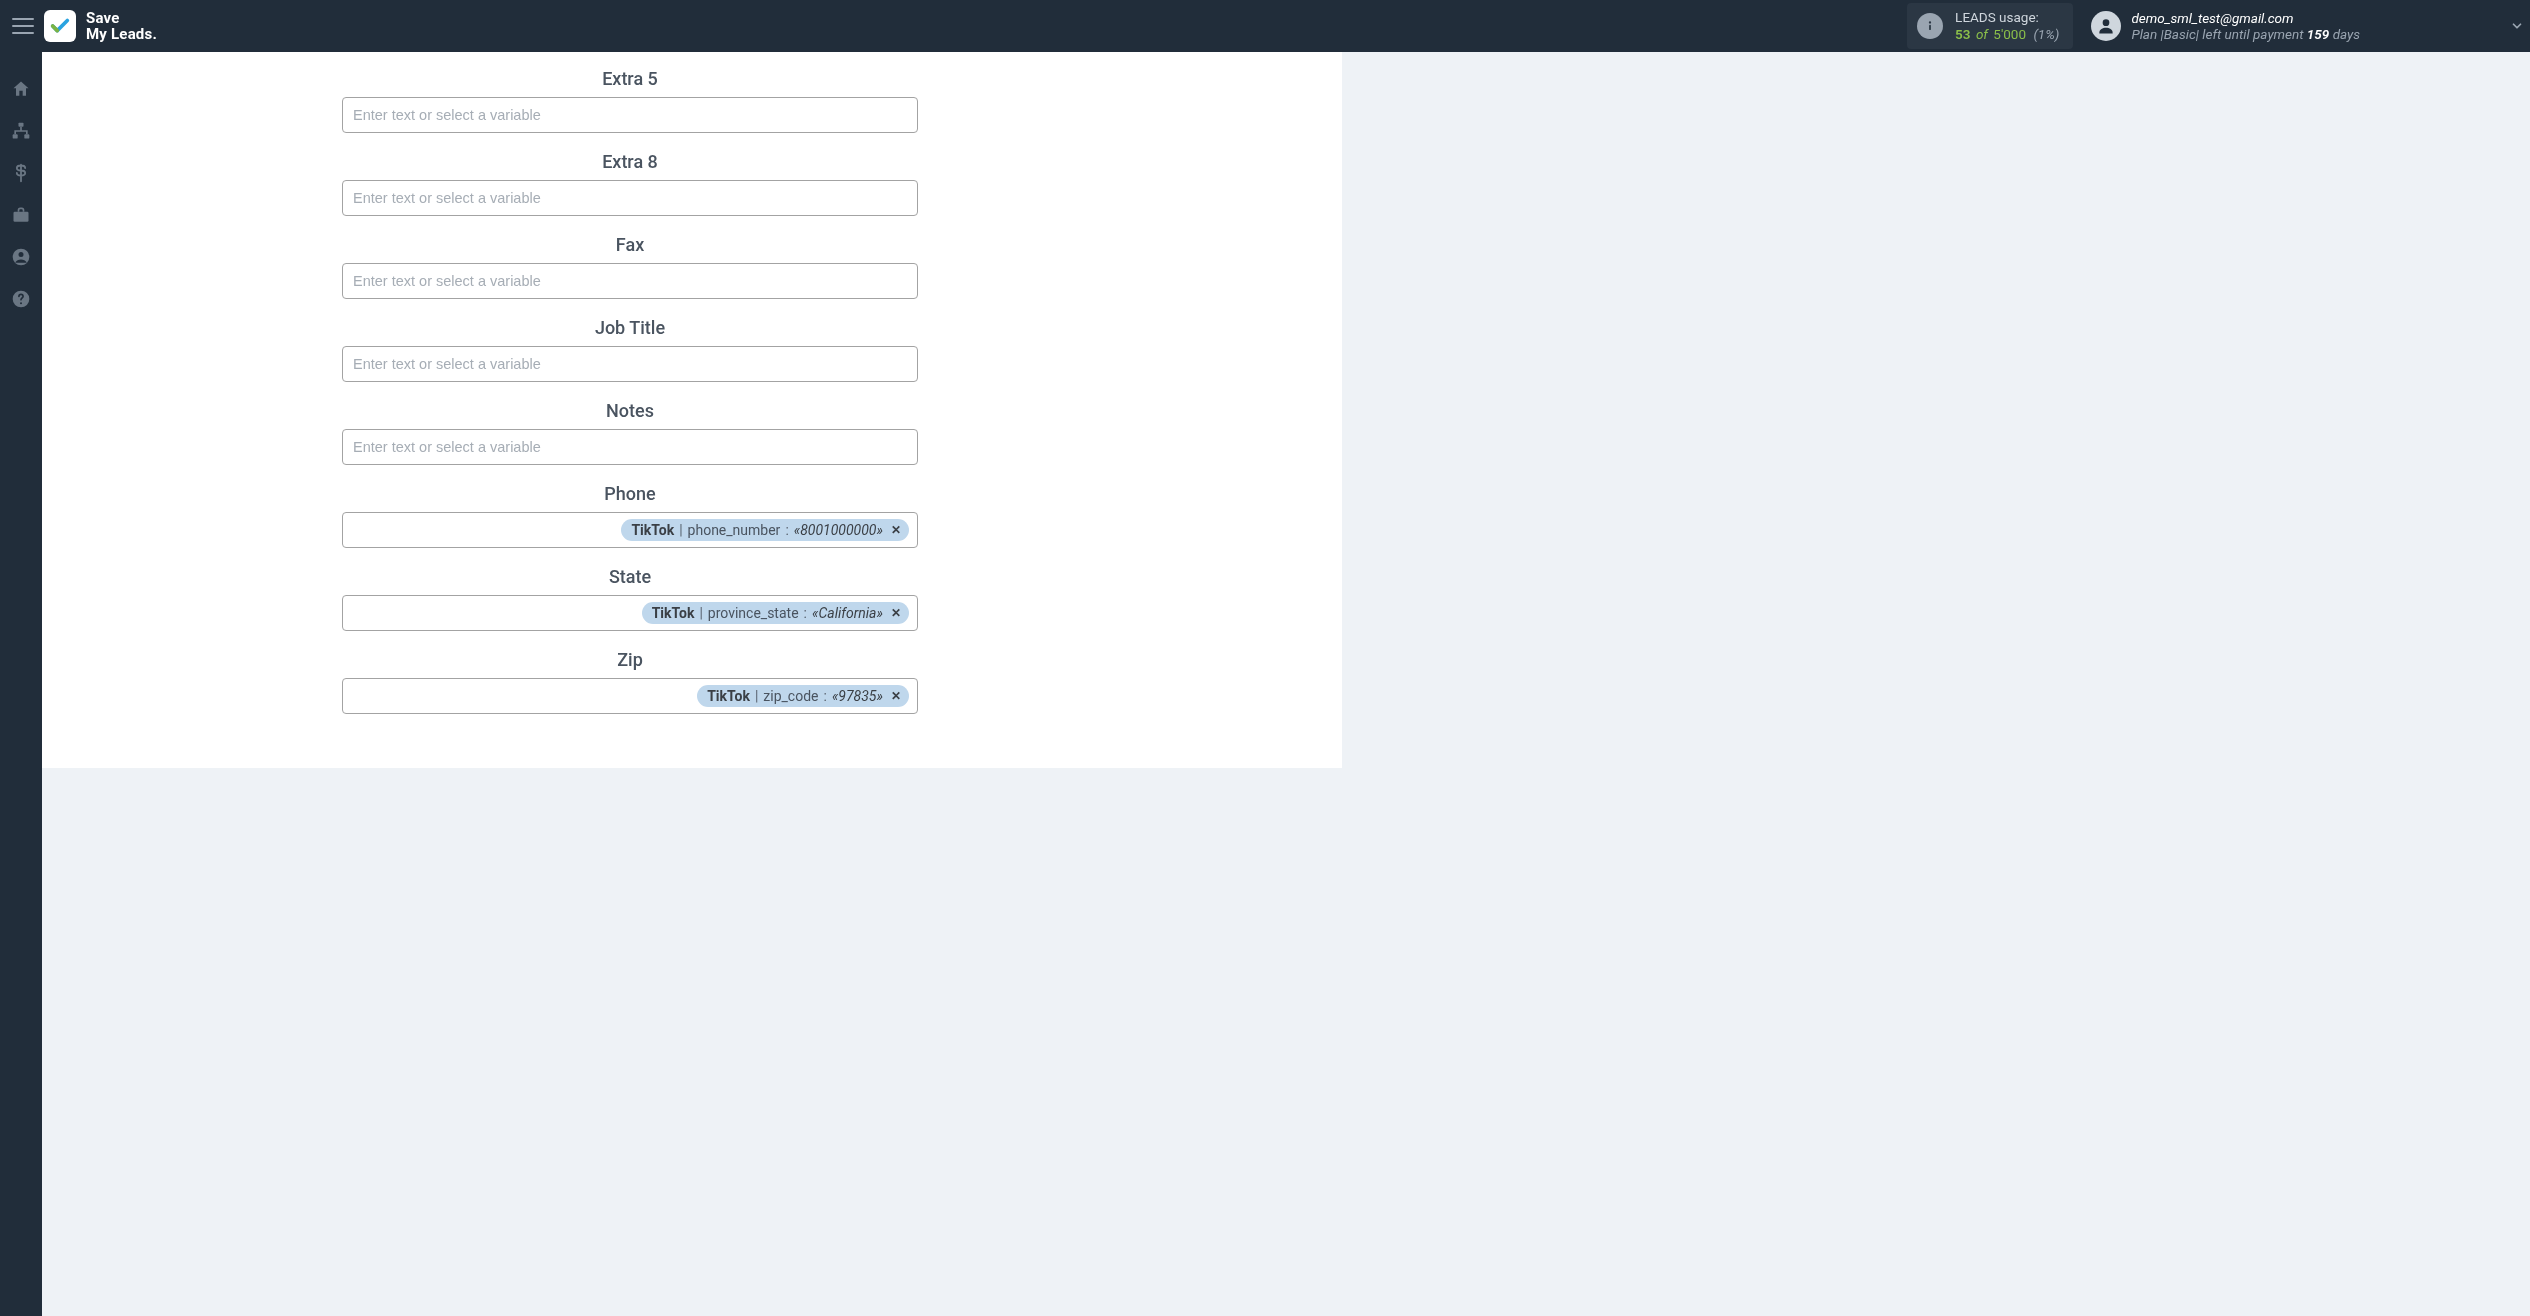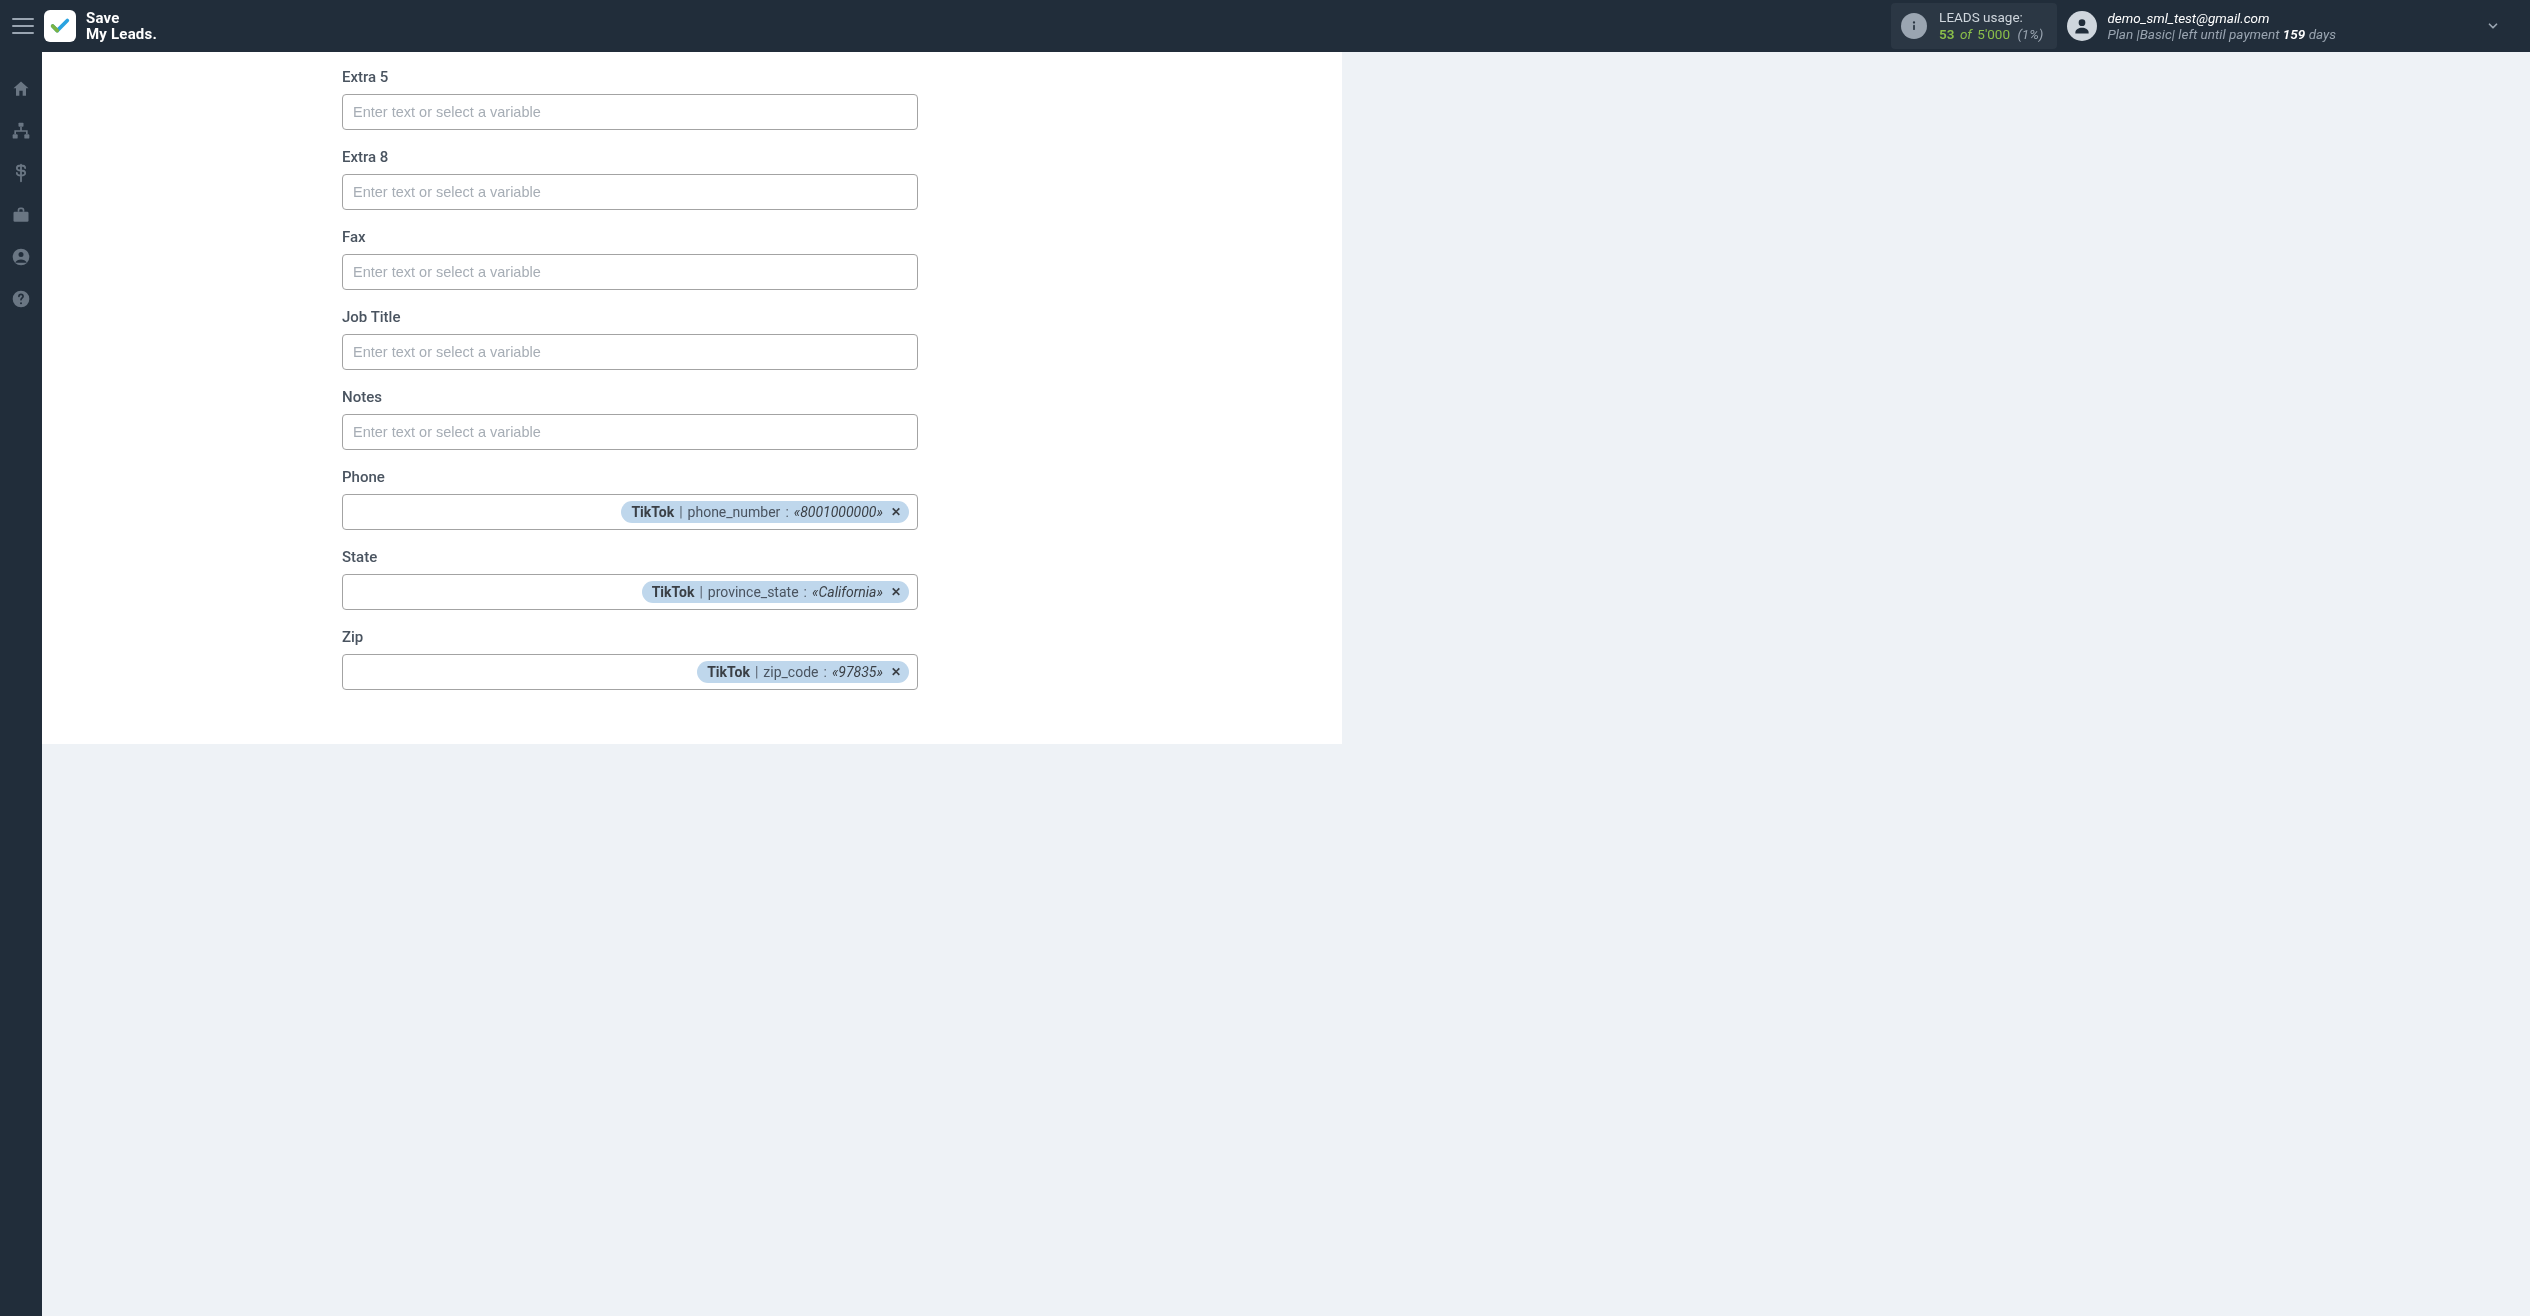--- a/index.html
+++ b/index.html
@@ -18,21 +18,21 @@
   .topbar-left { display: flex; align-items: center; gap: 10px; padding-left: 12px; }
   .hamburger { width: 22px; height: 16px; cursor: pointer; display: flex; flex-direction: column; justify-content: space-between; }
   .hamburger span { display: block; height: 2px; background: #9aa5b1; border-radius: 1px; }
   .logo-box {
     width: 32px; height: 32px; background: #fff; border-radius: 6px;
     display: flex; align-items: center; justify-content: center;
   }
   .logo-box svg { width: 22px; height: 22px; }
   .brand { font-size: 15px; font-weight: 700; line-height: 1.1; letter-spacing: .2px; }
 
-  .topbar-right { margin-left: auto; display: flex; align-items: center; gap: 10px; padding-right: 30px; }
+  .topbar-right { margin-left: auto; display: flex; align-items: center; gap: 18px; padding-right: 6px; }
 
   .usage-pill {
     background: #2b3744; border-radius: 4px; padding: 6px 14px 6px 10px;
     display: flex; align-items: center; gap: 12px; font-size: 13.5px;
   }
   .usage-pill .info-circle {
     width: 26px; height: 26px; border-radius: 50%; background: #9aa5b1;
     display: flex; align-items: center; justify-content: center; color: #2b3744; font-weight: 700;
   }
   .usage-text { line-height: 1.25; }
@@ -68,21 +68,21 @@
 
   
   .main { flex: 1; overflow-y: auto; }
   .card {
     background: #fff; max-width: 1300px; margin-right: 0;
     padding: 0 0 36px 0;
   }
   .form-area { max-width: 576px; margin-left: 300px; padding-top: 16px; }
 
   .field-group { margin-bottom: 18px; }
-  .field-label { font-size: 15px; color: #4a5460; font-weight: 500; margin-bottom: 8px; display: block; }
+  .field-label { font-size: 18px; color: #4a5460; font-weight: 500; margin-bottom: 8px; display: block; text-align: center; }
 
   .field-input, .chip-input {
     width: 100%; border: 1px solid #a3a3a3; border-radius: 4px; background: #fff;
     min-height: 36px; padding: 4px 8px; display: flex; align-items: center; flex-wrap: wrap; gap: 4px; justify-content: flex-end;
   }
   .field-input input {
     border: none; outline: none; width: 100%; font-size: 14.5px; color: #3a3f45;
     padding: 4px 2px; background: transparent;
   }
   .field-input input::placeholder, .chip-input-placeholder { color: #a6adb5; font-size: 14.5px; }

